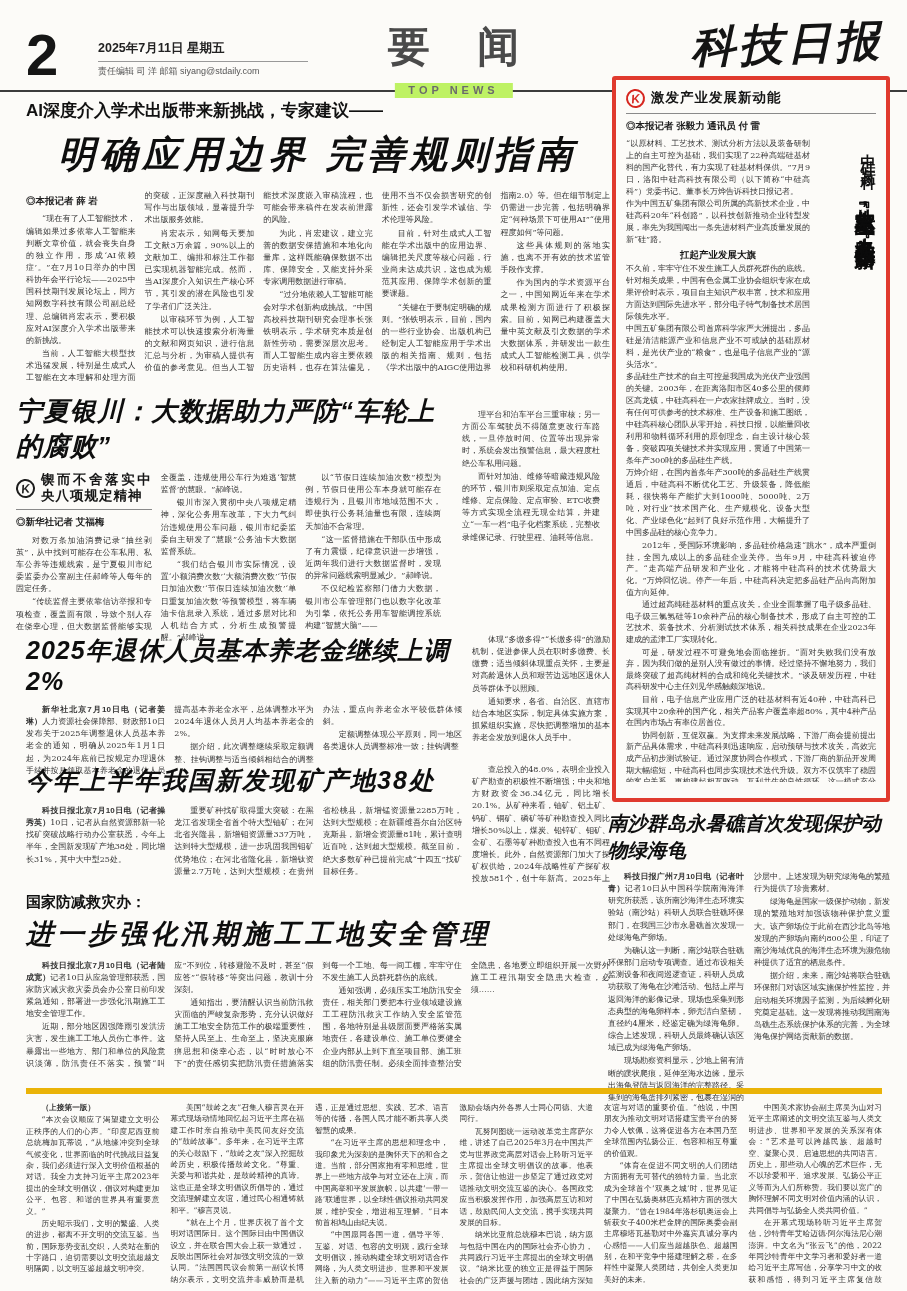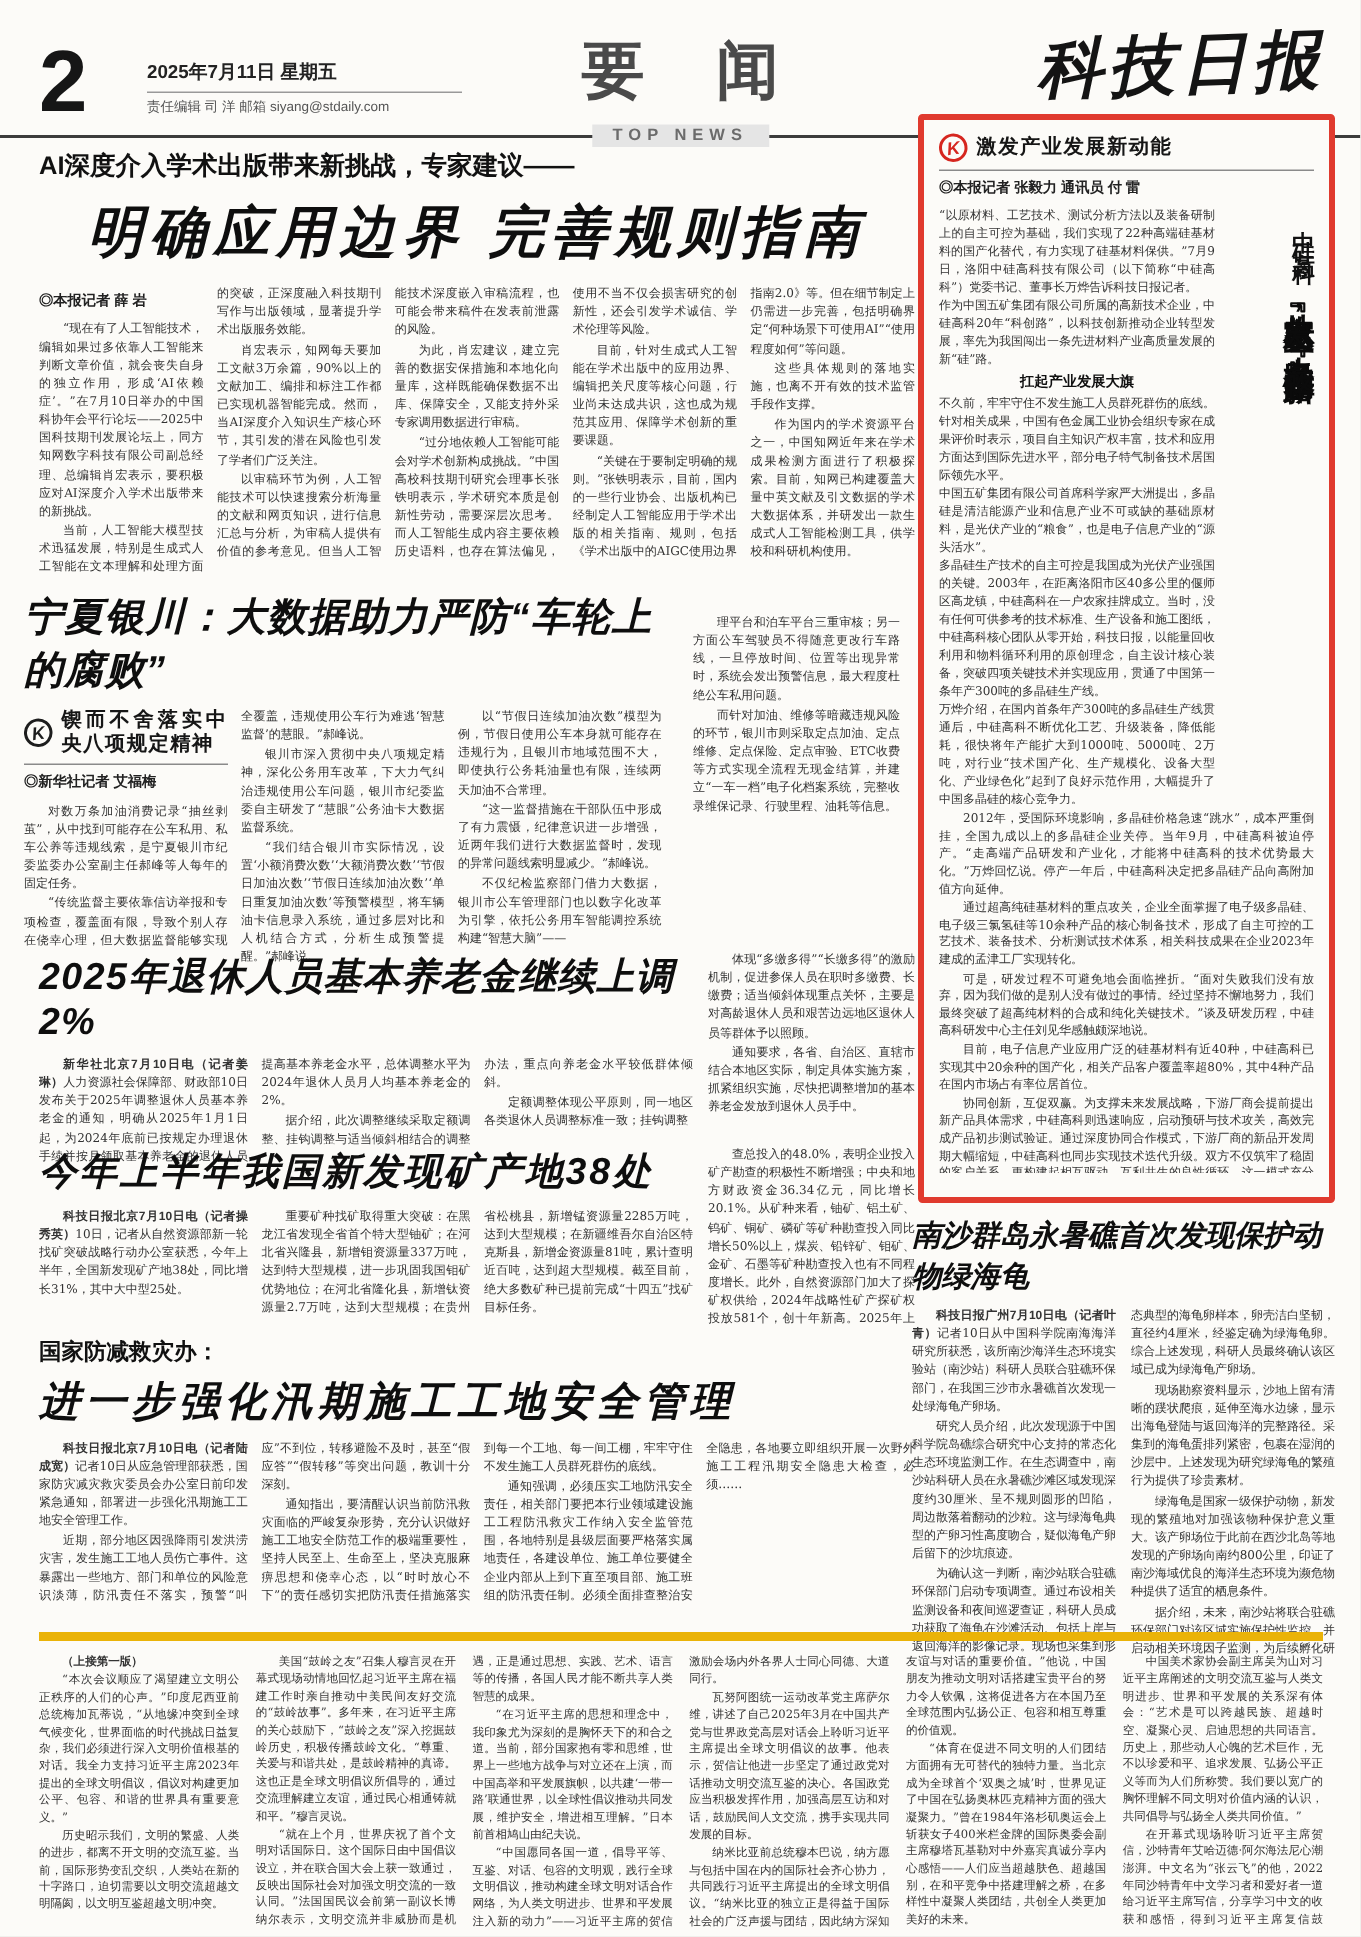--- a/index.html
+++ b/index.html
@@ -12,21 +12,21 @@
   
   .page-num { position:absolute; left:26px; top:26px; font:bold 58px/1 "Liberation Sans",sans-serif; color:#161616; }
   .date-block { position:absolute; left:98px; top:40px; width:210px; font-family:"Liberation Sans",sans-serif; }
   .date-line { font-size:12.5px; font-weight:bold; color:#222; padding-bottom:4px; border-bottom:1px solid #999; }
   .editor-line { font-size:9px; color:#555; padding-top:3px; }
   .section-head { position:absolute; left:0; top:26px; width:100%; text-align:center; pointer-events:none; }
   .section-title { font:bold 42px/1 "Liberation Sans",sans-serif; color:#4a4a4a; letter-spacing:18px; text-indent:18px; }
   .masthead { position:absolute; right:24px; top:22px; font:bold italic 44px/1 "DejaVu Serif",serif; color:#141414; letter-spacing:4px; transform:rotate(-2deg); }
   .head-rule { position:absolute; left:0; right:0; top:90px; height:2px; background:#3c3c3c; z-index:1; }
   .top-news { position:absolute; left:50%; top:83px; transform:translateX(-50%); z-index:2;
-    background:#e5e5e5; padding:0 14px; font:bold 11px/1.4 "Liberation Sans",sans-serif; color:#6b6b6b; letter-spacing:4px; }
+    background:#bef264; padding:0 14px; font:bold 11px/1.4 "Liberation Sans",sans-serif; color:#6b6b6b; letter-spacing:4px; }
   
   .kicker { font:bold 17px/1.3 "Liberation Sans",sans-serif; color:#111; }
   .headline { font-family:"Liberation Sans",sans-serif; font-weight:bold; color:#0e0e0e;font-style:italic; }
   .byline { font:bold 9.5px/1.4 "Liberation Sans",sans-serif; color:#222; margin:4px 0 6px; }
   .cols { column-fill:auto; overflow:hidden; font-size:8px; line-height:1.52; text-align:justify; color:#333; }
   .cols p, .plain p { text-indent:2em; margin-bottom:1px; }
   .cols p b, .plain p b { font-family:"Liberation Sans",sans-serif; }
   .subhead { text-align:center !important; text-indent:0 !important; font:bold 9.5px/1.8 "Liberation Sans",sans-serif; color:#111; }
   .badge { display:flex; align-items:center; gap:6px; padding-bottom:5px; border-bottom:1px solid #8a8a8a; margin-bottom:5px; }
   .k-icon { flex:0 0 auto; width:19px; height:19px; border:2.5px solid #1d1d1d; border-radius:50%;
@@ -200,21 +200,20 @@
         <p>可是，研发过程不可避免地会面临挫折。“面对失败我们没有放弃，因为我们做的是别人没有做过的事情。经过坚持不懈地努力，我们最终突破了超高纯材料的合成和纯化关键技术。”谈及研发历程，中硅高科研发中心主任刘见华感触颇深地说。</p>
         <p>目前，电子信息产业应用广泛的硅基材料有近40种，中硅高科已实现其中20余种的国产化，相关产品客户覆盖率超80%，其中4种产品在国内市场占有率位居首位。</p>
         <p>协同创新，互促双赢。为支撑未来发展战略，下游厂商会提前提出新产品具体需求，中硅高科则迅速响应，启动预研与技术攻关，高效完成产品初步测试验证。通过深度协同合作模式，下游厂商的新品开发周期大幅缩短，中硅高科也同步实现技术迭代升级。双方不仅筑牢了稳固的客户关系，更构建起相互驱动、互利共生的良性循环。这一模式充分体现了产业链协同创新对产业升级的支撑作用。</p>
       </div>
   </div>
 
   <div class="art-tt">
     <div class="headline">南沙群岛永暑礁首次发现保护动物绿海龟</div>
     <div class="cols">
         <p><b>科技日报广州7月10日电（记者叶青）</b>记者10日从中国科学院南海海洋研究所获悉，该所南沙海洋生态环境实验站（南沙站）科研人员联合驻礁环保部门，在我国三沙市永暑礁首次发现一处绿海龟产卵场。</p>
-        <p>研究人员介绍，此次发现源于中国科学院岛礁综合研究中心支持的常态化生态环境监测工作。在生态调查中，南沙站科研人员在永暑礁沙滩区域发现深度约30厘米、呈不规则圆形的凹陷，周边散落着翻动的沙粒。这与绿海龟典型的产卵习性高度吻合，疑似海龟产卵后留下的沙坑痕迹。</p>
         <p>为确认这一判断，南沙站联合驻礁环保部门启动专项调查。通过布设相关监测设备和夜间巡逻查证，科研人员成功获取了海龟在沙滩活动、包括上岸与返回海洋的影像记录。现场也采集到形态典型的海龟卵样本，卵壳洁白坚韧，直径约4厘米，经鉴定确为绿海龟卵。综合上述发现，科研人员最终确认该区域已成为绿海龟产卵场。</p>
         <p>现场勘察资料显示，沙地上留有清晰的蹼状爬痕，延伸至海水边缘，显示出海龟登陆与返回海洋的完整路径。采集到的海龟蛋排列紧密，包裹在湿润的沙层中。上述发现为研究绿海龟的繁殖行为提供了珍贵素材。</p>
         <p>绿海龟是国家一级保护动物，新发现的繁殖地对加强该物种保护意义重大。该产卵场位于此前在西沙北岛等地发现的产卵场向南约800公里，印证了南沙海域优良的海洋生态环境为濒危物种提供了适宜的栖息条件。</p>
         <p>据介绍，未来，南沙站将联合驻礁环保部门对该区域实施保护性监控，并启动相关环境因子监测，为后续孵化研究奠定基础。这一发现将推动我国南海岛礁生态系统保护体系的完善，为全球海龟保护网络贡献新的数据。</p>
       </div>
   </div>
 
   <div class="art-ct">
     <div class="cols">
         <p><b>（上接第一版）</b></p>

